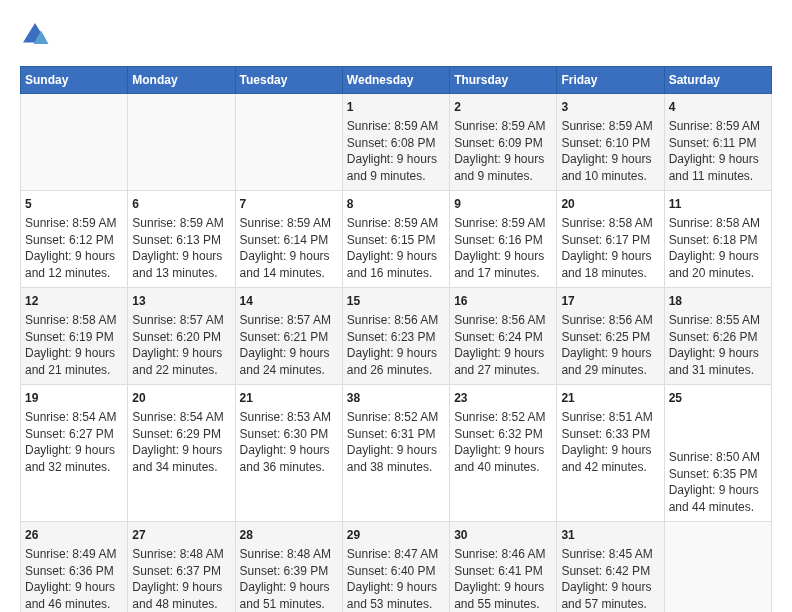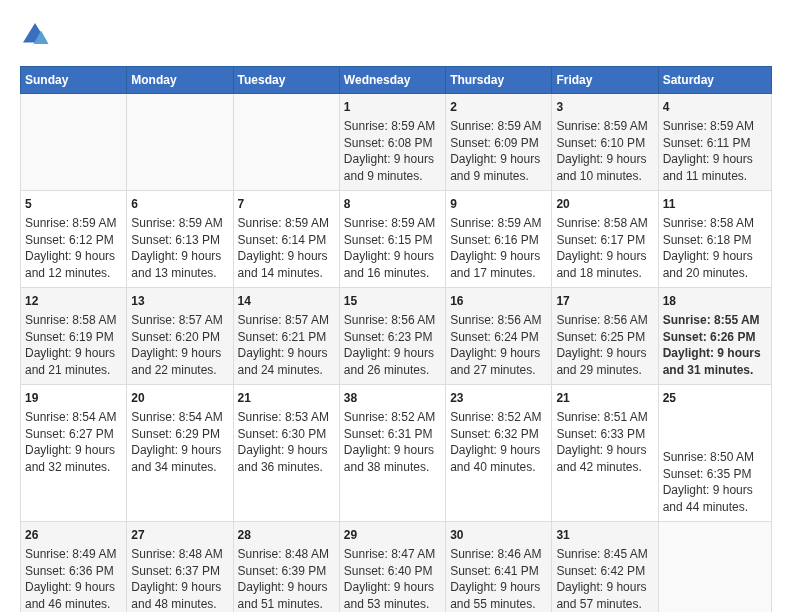--- a/index.html
+++ b/index.html
@@ -247,21 +247,21 @@
         </td>
         <td>
           <div class="day-num">17</div>
           <div class="day-detail" style="white-space: pre-line;">Sunrise: 8:56 AM
 Sunset: 6:25 PM
 Daylight: 9 hours
 and 29 minutes.</div>
         </td>
         <td>
           <div class="day-num">18</div>
-          <div class="day-detail" style="white-space: pre-line; font-weight: bold;">Sunrise: 8:55 AM
+          <div class="day-detail" style="white-space: pre-line;">Sunrise: 8:55 AM
 Sunset: 6:26 PM
 Daylight: 9 hours
 and 31 minutes.</div>
         </td>
       </tr>
       <tr>
         <td>
           <div class="day-num">19</div>
           <div class="day-detail" style="white-space: pre-line;">Sunrise: 8:54 AM
 Sunset: 6:27 PM

